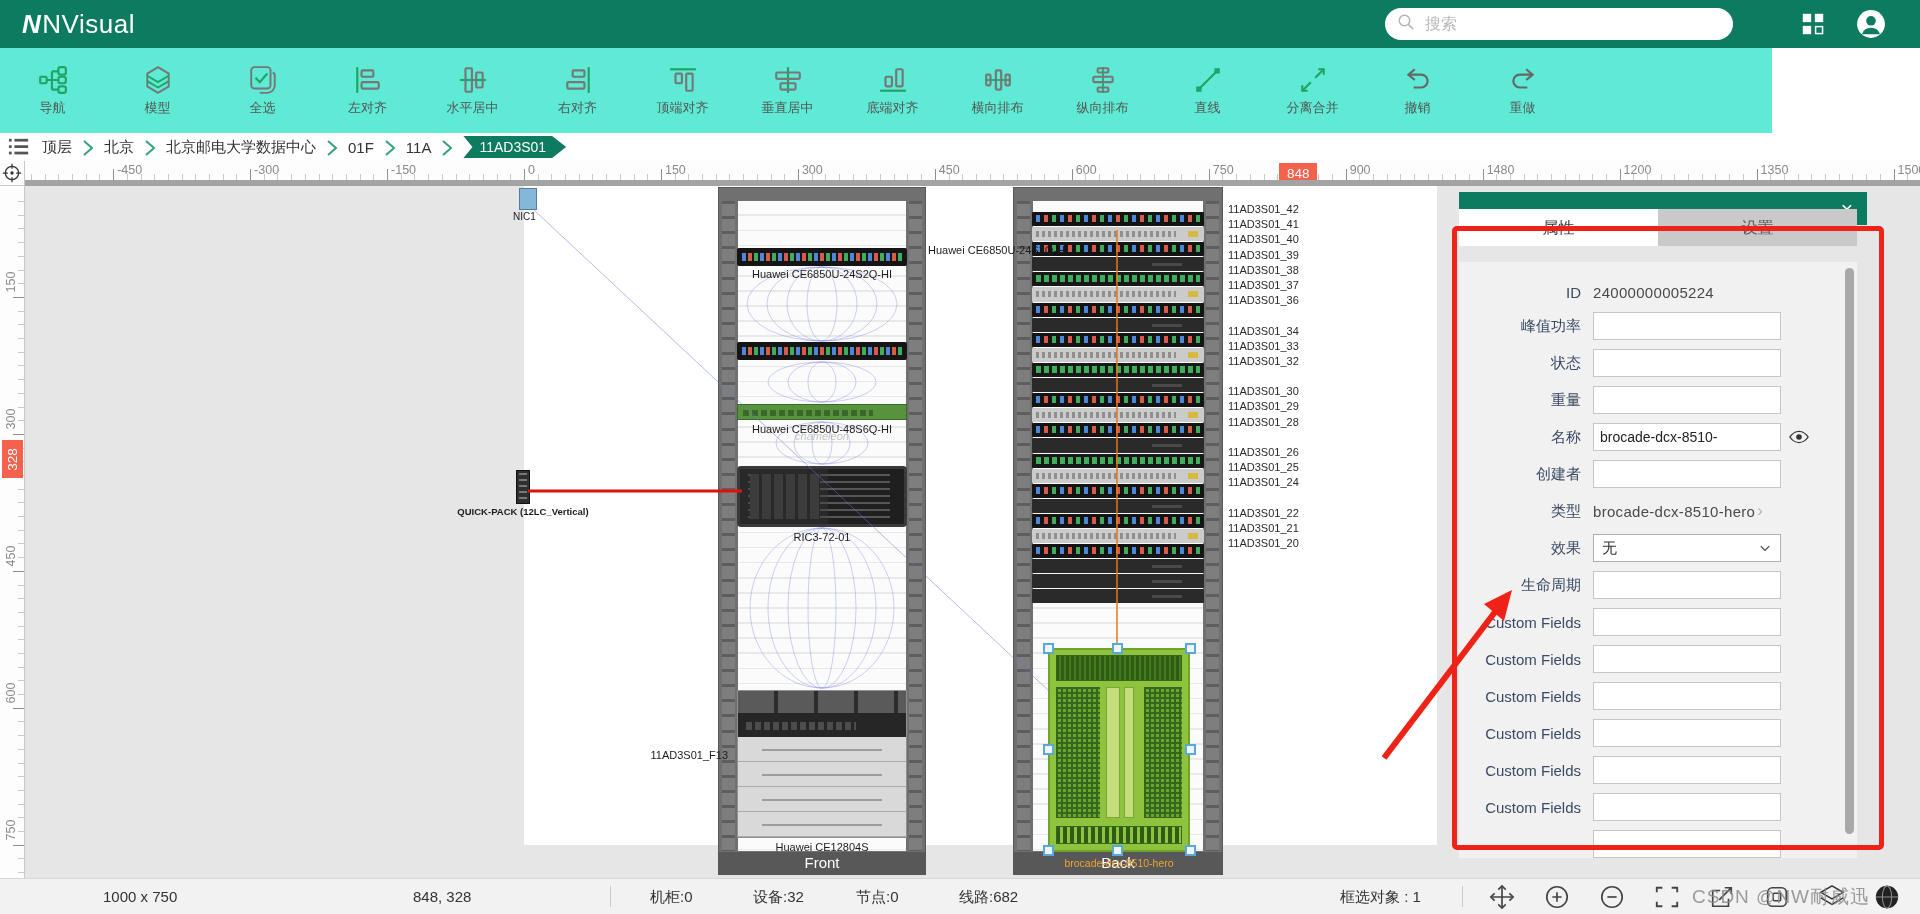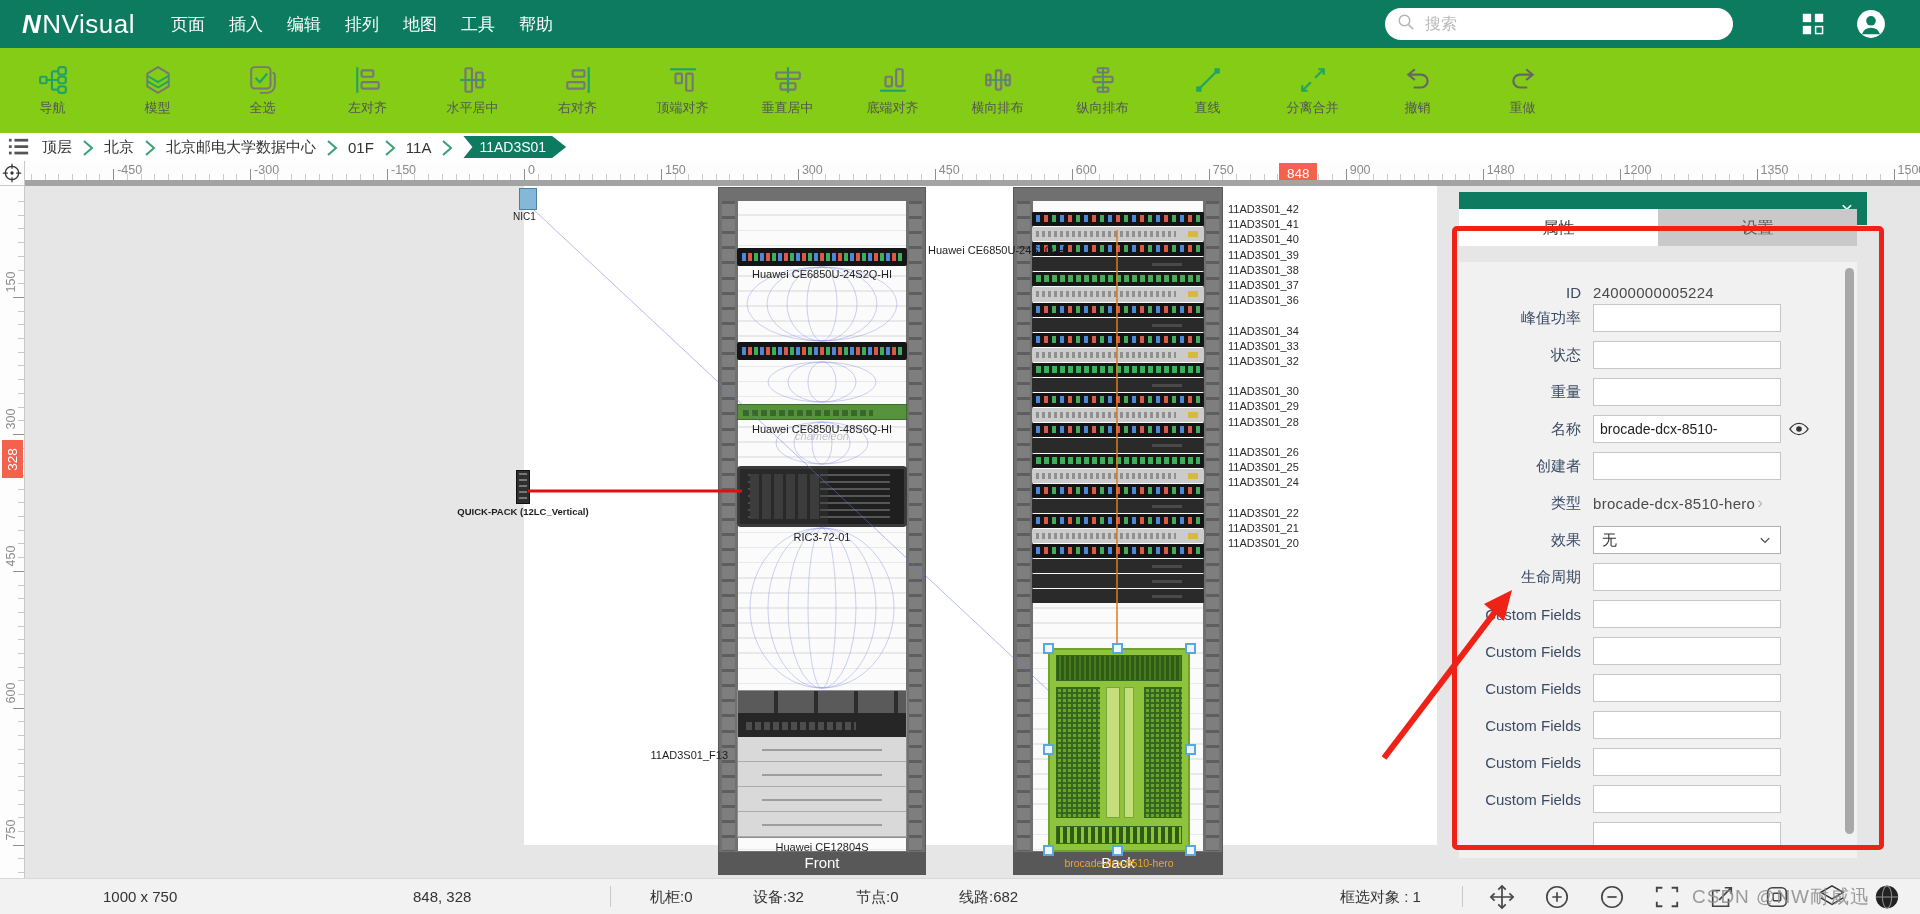--- a/index.html
+++ b/index.html
@@ -15,21 +15,21 @@
   #searchbox{position:absolute;left:1385px;top:8px;width:348px;height:32px;background:#fff;border-radius:16px;display:flex;align-items:center;padding:0 12px;box-sizing:border-box}
   #searchbox svg{width:18px;height:18px;flex:none}
   #search-input{border:none;outline:none;flex:1;margin-left:8px;font-size:16px;color:#444;background:transparent}
   #search-input::placeholder{color:#b9b9b9}
   .hdr-ic{position:absolute;top:11px;width:26px;height:26px;cursor:pointer}
   #grid-ic{left:1800px}
   #avatar-ic{left:1856px;top:9px;width:30px;height:30px}
   .hdr-ic svg{width:100%;height:100%}
 
   
-  #toolbar{position:absolute;left:0;top:48px;width:1920px;height:85px;background:#84cc16;border-bottom:4px solid #f9a8d4;display:flex}
+  #toolbar{position:absolute;left:0;top:48px;width:1772px;height:85px;background:#5eead4;border-bottom:4px solid #f9a8d4;display:flex}
   .tb-item{width:105px;flex:none;display:flex;flex-direction:column;align-items:center;justify-content:center;cursor:pointer}
   .tb-icon{width:30px;height:30px}
   .tb-icon svg{width:30px;height:30px}
   .tb-label{font-size:13px;color:#555;margin-top:4px;white-space:nowrap}
 
   
   #crumbbar{position:absolute;left:0;top:133px;width:1920px;height:28px;background:#fff;border-bottom:1px solid #ddd;display:flex;align-items:center}
   #crumb-left-ic{width:22px;height:20px;margin-left:8px}
   #crumbs{display:flex;align-items:center;margin-left:12px;gap:10px}
   .crumb{font-size:15px;color:#333;cursor:pointer;white-space:nowrap}
@@ -108,21 +108,21 @@
   
   #panel-hdr{position:absolute;left:1459px;top:192px;width:408px;height:33px;background:#0c7b5f;z-index:40;display:flex;align-items:center;justify-content:flex-end}
   #panel-close{color:#fff;font-size:21px;margin-right:14px;cursor:pointer;line-height:1}
   #panel-tabs{position:absolute;left:1459px;top:209px;width:432px;height:37px;display:flex;z-index:40}
   .tab{width:199px;height:37px;line-height:37px;text-align:center;font-size:16px;cursor:pointer}
   .tab.active{background:#fff;color:#3a3a3a}
   .tab.inactive{background:#c9c9c9;color:#5a5a5a}
   #panel-body{position:absolute;left:1459px;top:262px;width:398px;height:596px;background:#f1f1f1;z-index:40;overflow:hidden}
   #fields{padding-top:18px}
   .p-row{display:flex;align-items:center;height:28px;margin-bottom:9px}
-  .p-row.idrow{height:24px;margin-bottom:0}
+  .p-row.idrow{height:24px;margin-bottom:8px}
   .p-label{width:122px;text-align:right;margin-right:12px;color:#3a4a63;font-size:15px;flex:none;white-space:nowrap;overflow:visible}
   .p-input{width:188px;height:28px;border:1px solid #c6c6c6;background:#fff;font-family:"Liberation Sans",sans-serif;font-size:14px;color:#222;padding:0 6px;box-sizing:border-box;outline:none}
   .p-text{font-size:15px;color:#4a4a4a;letter-spacing:.3px;white-space:nowrap}
   .p-select{width:188px;height:28px;border:1px solid #b0b0b0;background:#fff;display:flex;align-items:center;justify-content:space-between;padding:0 8px;box-sizing:border-box;font-size:15px;color:#333;cursor:pointer}
   .p-select svg{width:14px;height:12px}
   .p-eye{width:20px;height:14px;margin-left:8px;cursor:pointer}
   .p-eye svg{width:20px;height:14px}
   .p-chev{color:#b5b5b5;font-size:17px;margin-left:2px}
   #pscroll{position:absolute;left:1845px;top:268px;width:9px;height:566px;background:#a8a8a8;border-radius:5px;z-index:41;cursor:pointer}
 
@@ -138,29 +138,20 @@
   .sb-ic svg{width:26px;height:26px}
   #watermark{position:absolute;left:1692px;top:884px;font-size:19px;color:rgba(140,140,140,.85);z-index:100;letter-spacing:1px;pointer-events:none;white-space:nowrap}
 </style>
 </head>
 <body>
 
 <div id="app">
 
   <div id="header">
     <div id="logo"><b>N</b><span>NVisual</span></div>
-    <div id="menus">
-        <span class="menu-item">页面</span>
-        <span class="menu-item">插入</span>
-        <span class="menu-item">编辑</span>
-        <span class="menu-item">排列</span>
-        <span class="menu-item">地图</span>
-        <span class="menu-item">工具</span>
-        <span class="menu-item">帮助</span>
-      </div>
     <div id="searchbox">
       <span id="search-ic"><svg viewBox="0 0 24 24">
             <circle cx="10" cy="10" r="7" fill="none" stroke="#b5b5b5" stroke-width="2"></circle>
             <path d="M15.5 15.5l6 6" stroke="#b5b5b5" stroke-width="2"></path>
           </svg></span>
       <input id="search-input" placeholder="搜索" style="">
     </div>
     <span class="hdr-ic" id="grid-ic"><svg viewBox="0 0 28 28">
           <rect x="3" y="3" width="9" height="9" fill="#fff"></rect>
           <rect x="16" y="3" width="9" height="9" fill="#fff"></rect>

